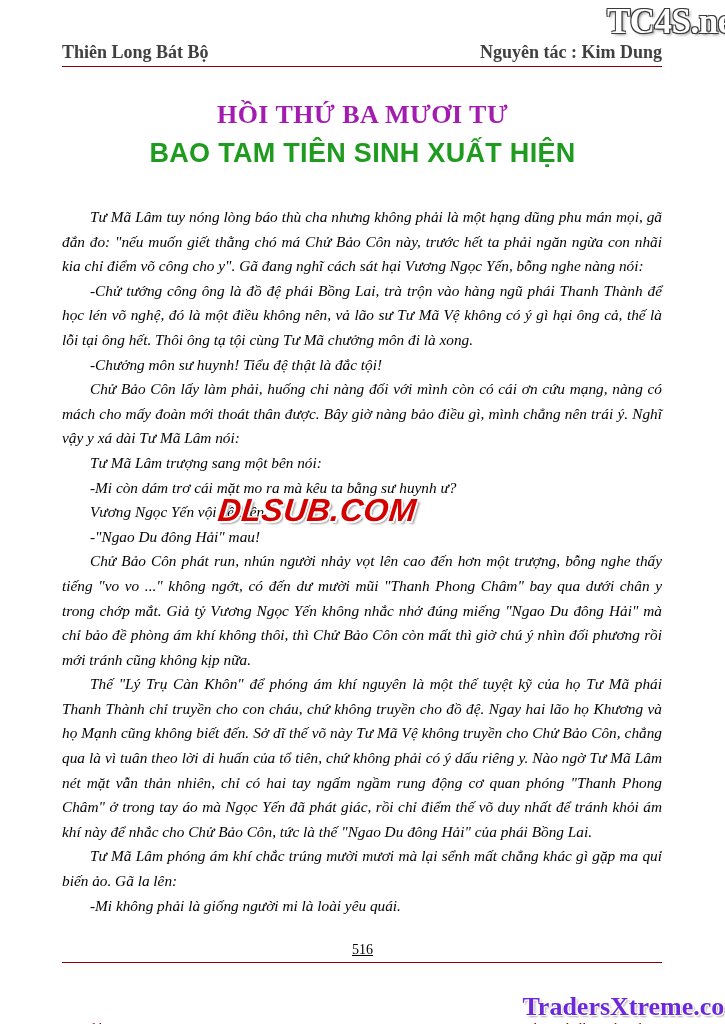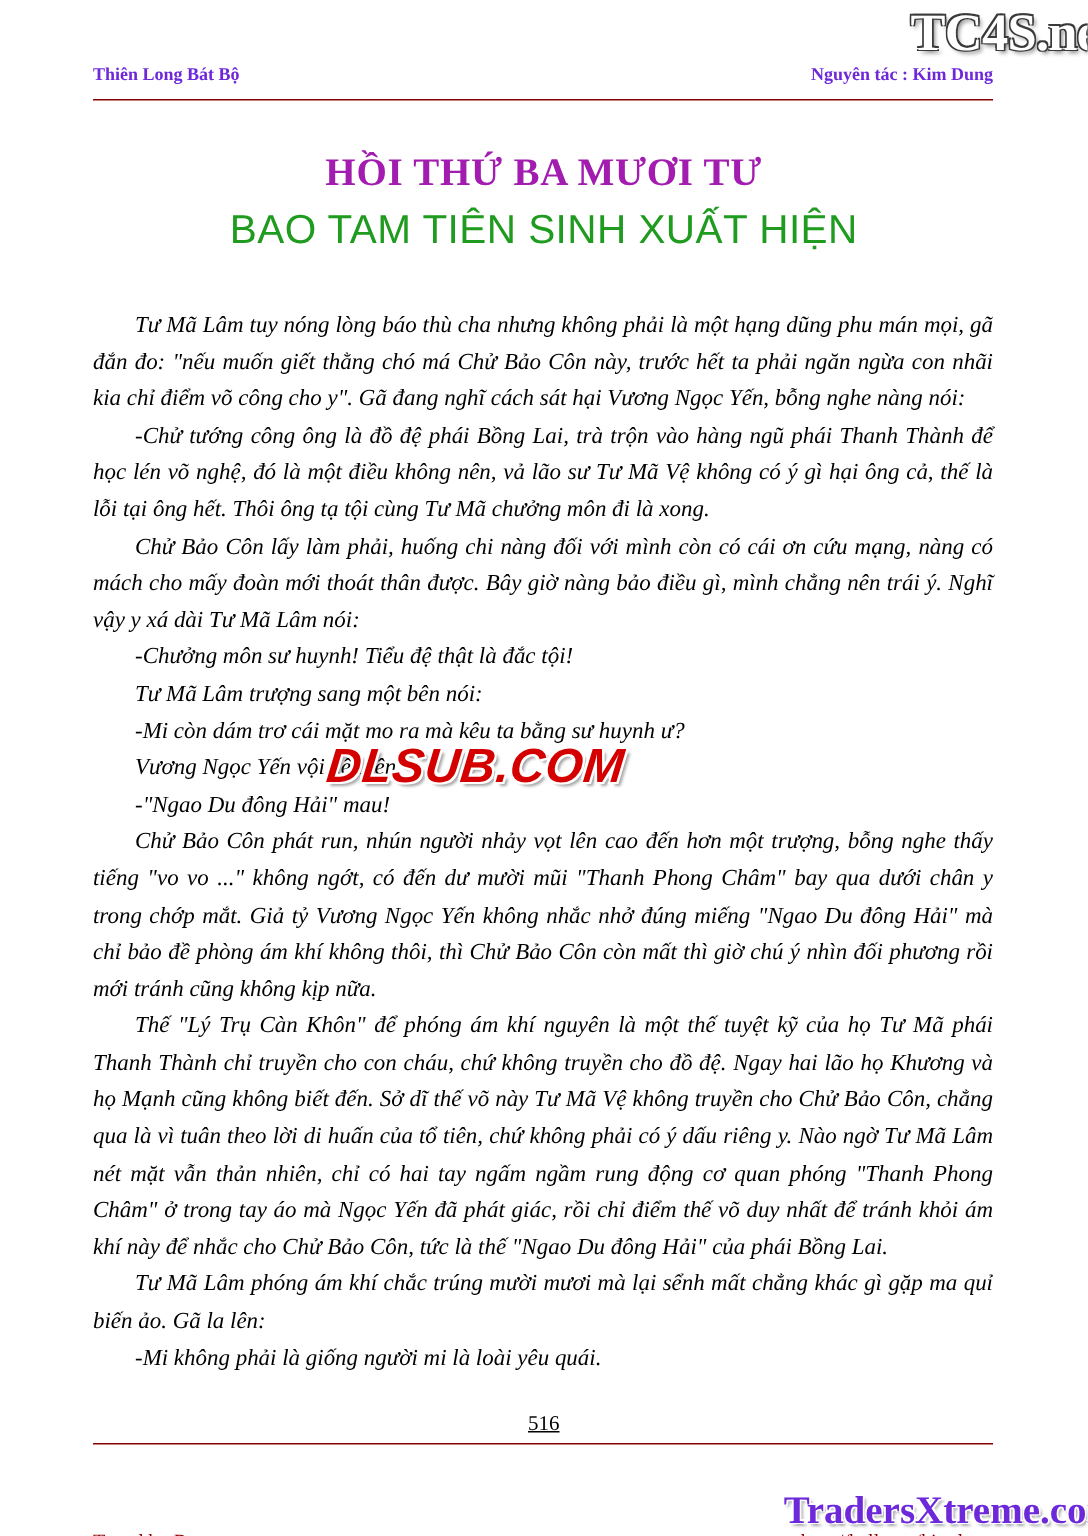--- a/index.html
+++ b/index.html
@@ -41,23 +41,23 @@
        2px 2px 3px rgba(0,0,0,0.45);
     z-index: 5;
   }
 
   
   .header {
     position: absolute;
     left: 62px;
     top: 42px;
     width: 600px;
-    font-size: 12px;
-    font-weight: bold;
-    color: #6d28d9;
+    font-size: 18px;
+    font-weight: bold;
+    color: #404040;
     font-family: "Liberation Serif", serif;
   }
   .header .left {
     float: left;
   }
   .header .right {
     float: right;
   }
   .header-rule {
     position: absolute;
@@ -81,21 +81,21 @@
     font-family: "Liberation Serif", serif;
     letter-spacing: 0.5px;
   }
   .title2 {
     position: absolute;
     left: 0;
     top: 138px;
     width: 725px;
     text-align: center;
     font-size: 27px;
-    font-weight: normal;
+    font-weight: bold;
     color: #1f9b1f;
     font-family: "Liberation Sans", sans-serif;
     letter-spacing: 0.3px;
   }
 
   
   .body {
     position: absolute;
     left: 62px;
     top: 205px;
@@ -203,22 +203,22 @@
     <div class="clear"></div>
   </div>
   <div class="header-rule"></div>
 
   <div class="title1">HỒI THỨ BA MƯƠI TƯ</div>
   <div class="title2">BAO TAM TIÊN SINH XUẤT HIỆN</div>
 
   <div class="body">
     <p class="ind">Tư Mã Lâm tuy nóng lòng báo thù cha nhưng không phải là một hạng dũng phu mán mọi, gã đắn đo: "nếu muốn giết thằng chó má Chử Bảo Côn này, trước hết ta phải ngăn ngừa con nhãi kia chỉ điểm võ công cho y". Gã đang nghĩ cách sát hại Vương Ngọc Yến, bỗng nghe nàng nói:</p>
     <p class="ind">-Chử tướng công ông là đồ đệ phái Bồng Lai, trà trộn vào hàng ngũ phái Thanh Thành để học lén võ nghệ, đó là một điều không nên, vả lão sư Tư Mã Vệ không có ý gì hại ông cả, thế là lỗi tại ông hết. Thôi ông tạ tội cùng Tư Mã chưởng môn đi là xong.</p>
+    <p class="ind">-Chưởng môn sư huynh! Tiểu đệ thật là đắc tội!</p>
     <p class="ind">Chử Bảo Côn lấy làm phải, huống chi nàng đối với mình còn có cái ơn cứu mạng, nàng có mách cho mấy đoàn mới thoát thân được. Bây giờ nàng bảo điều gì, mình chẳng nên trái ý. Nghĩ vậy y xá dài Tư Mã Lâm nói:</p>
-    <p class="ind">-Chưởng môn sư huynh! Tiểu đệ thật là đắc tội!</p>
     <p class="ind">Tư Mã Lâm trượng sang một bên nói:</p>
     <p class="ind">-Mi còn dám trơ cái mặt mo ra mà kêu ta bằng sư huynh ư?</p>
     <p class="ind">Vương Ngọc Yến vội kêu lên:</p>
     <p class="ind">-"Ngao Du đông Hải" mau!</p>
     <p class="ind">Chử Bảo Côn phát run, nhún người nhảy vọt lên cao đến hơn một trượng, bỗng nghe thấy tiếng "vo vo ..." không ngớt, có đến dư mười mũi "Thanh Phong Châm" bay qua dưới chân y trong chớp mắt. Giả tỷ Vương Ngọc Yến không nhắc nhở đúng miếng "Ngao Du đông Hải" mà chỉ bảo đề phòng ám khí không thôi, thì Chử Bảo Côn còn mất thì giờ chú ý nhìn đối phương rồi mới tránh cũng không kịp nữa.</p>
     <p class="ind">Thế "Lý Trụ Càn Khôn" để phóng ám khí nguyên là một thế tuyệt kỹ của họ Tư Mã phái Thanh Thành chỉ truyền cho con cháu, chứ không truyền cho đồ đệ. Ngay hai lão họ Khương và họ Mạnh cũng không biết đến. Sở dĩ thế võ này Tư Mã Vệ không truyền cho Chử Bảo Côn, chẳng qua là vì tuân theo lời di huấn của tổ tiên, chứ không phải có ý dấu riêng y. Nào ngờ Tư Mã Lâm nét mặt vẫn thản nhiên, chỉ có hai tay ngấm ngầm rung động cơ quan phóng "Thanh Phong Châm" ở trong tay áo mà Ngọc Yến đã phát giác, rồi chỉ điểm thế võ duy nhất để tránh khỏi ám khí này để nhắc cho Chử Bảo Côn, tức là thế "Ngao Du đông Hải" của phái Bồng Lai.</p>
     <p class="ind">Tư Mã Lâm phóng ám khí chắc trúng mười mươi mà lại sểnh mất chẳng khác gì gặp ma quỉ biến ảo. Gã la lên:</p>
     <p class="ind">-Mi không phải là giống người mi là loài yêu quái.</p>
   </div>
 

